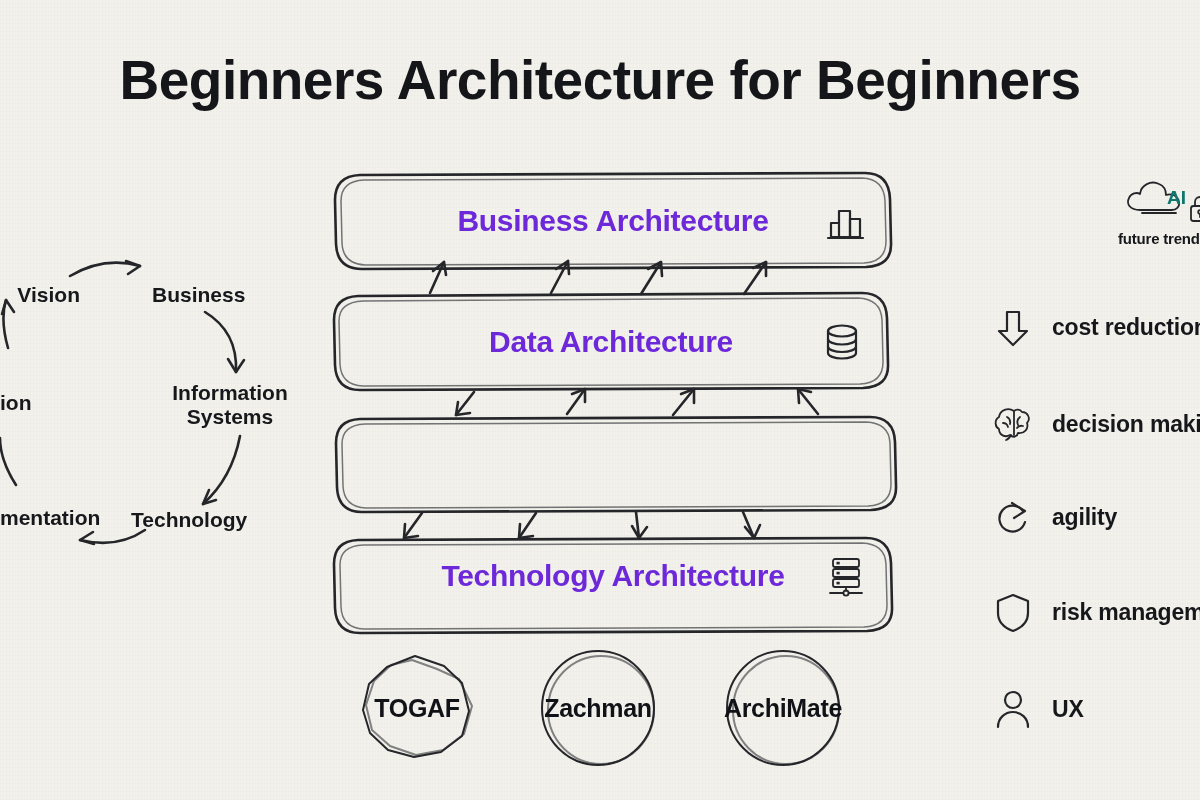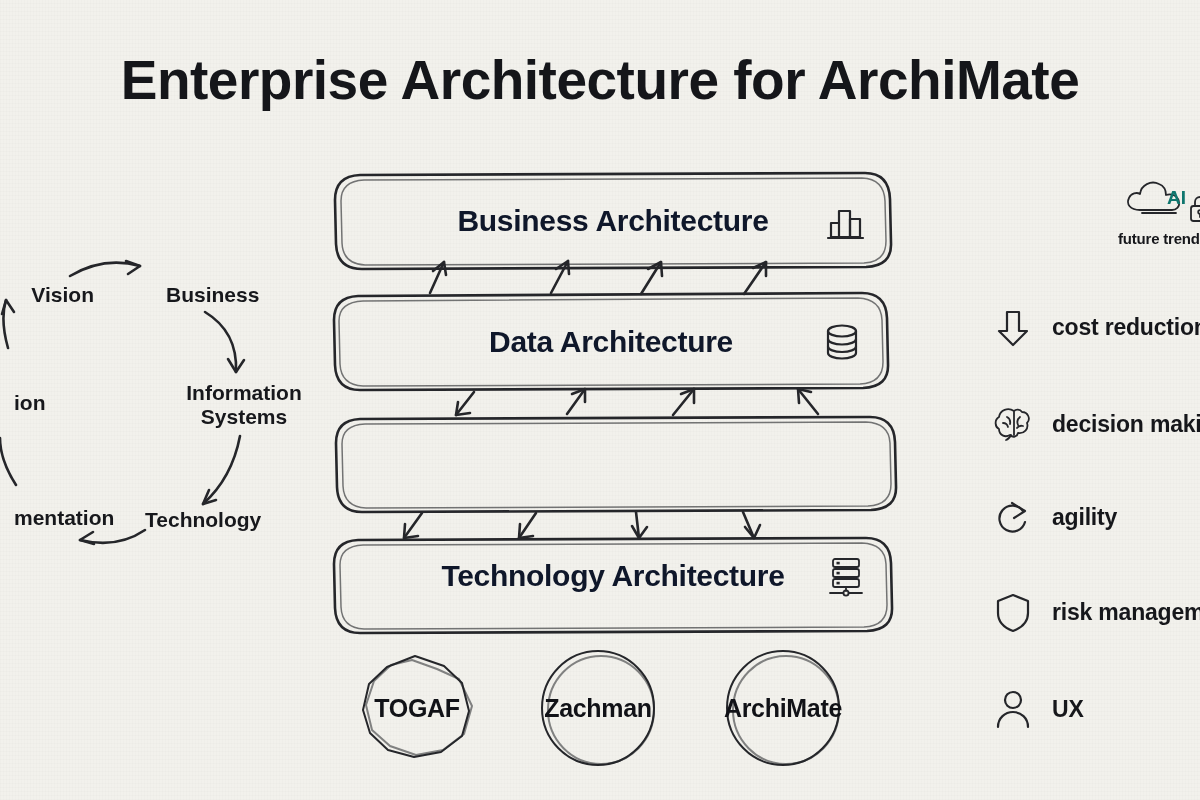--- a/index.html
+++ b/index.html
@@ -58,21 +58,21 @@
   
   .layer-box {
     position: absolute;
     display: flex;
     align-items: center;
     justify-content: center;
   }
   .layer-label {
     font-size: 30px;
     font-weight: 700;
-    color: #0f172a;
+    color: #6d28d9;
     letter-spacing: -0.3px;
     white-space: nowrap;
   }
   .layer-icon {
     position: absolute;
     right: 22px;
     top: 50%;
     transform: translateY(-50%);
     width: 48px;
     height: 48px;
@@ -80,21 +80,20 @@
 
   
   .cycle-node {
     position: absolute;
     font-size: 21px;
     font-weight: 700;
     color: #17181c;
     white-space: nowrap;
     text-align: center;
     line-height: 1.12;
-    padding-left: 14px;
   }
 
   
   .benefit-row {
     position: absolute;
     left: 990px;
     display: flex;
     align-items: center;
     gap: 16px;
     height: 54px;
@@ -157,21 +156,21 @@
     z-index: 2;
   }
 </style>
 </head>
 <body>
 
 <div id="canvas">
 
   <div id="paper-texture"></div>
 
-  <div id="page-title">Enterprise Architecture for ArchiMate</div>
+  <div id="page-title">Beginners Architecture for Beginners</div>
 
   <svg class="sketch-layer" viewBox="0 0 1200 800">
 
     <g>
       <path class="sk sk-box" d="M360 175 L865 173 Q889 173 890 199 L891 243 Q892 266 866 267 L362 269 Q337 269 336 244 L335 200 Q335 176 360 175 Z"></path>
       <path class="sk sk-box2" d="M364 180 L862 178 Q884 179 885 201 L886 241 Q886 262 864 263 L365 265 Q343 264 342 243 L341 201 Q341 181 364 180 Z"></path>
     </g>
 
     <g>
       <path class="sk sk-box" d="M358 296 L862 293 Q886 293 887 318 L888 364 Q889 387 863 388 L360 390 Q336 390 335 365 L334 320 Q334 297 358 296 Z"></path>

